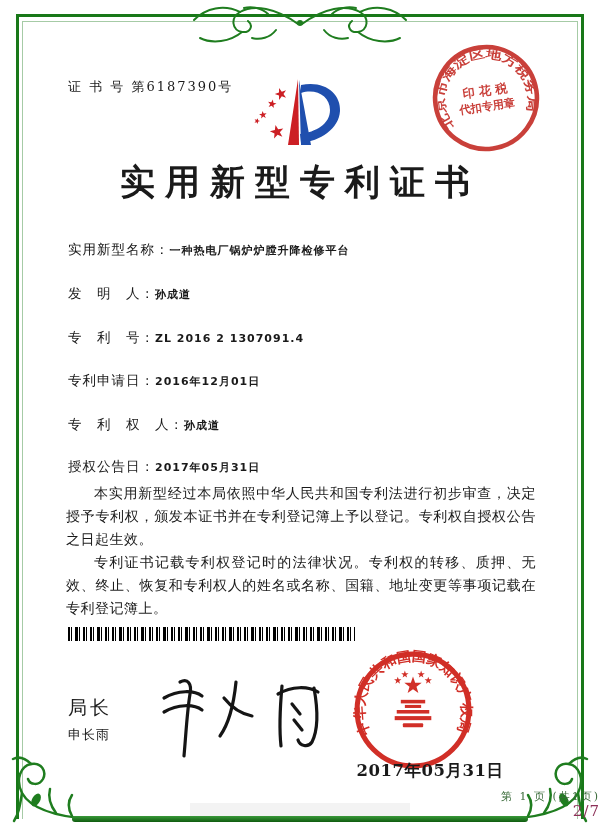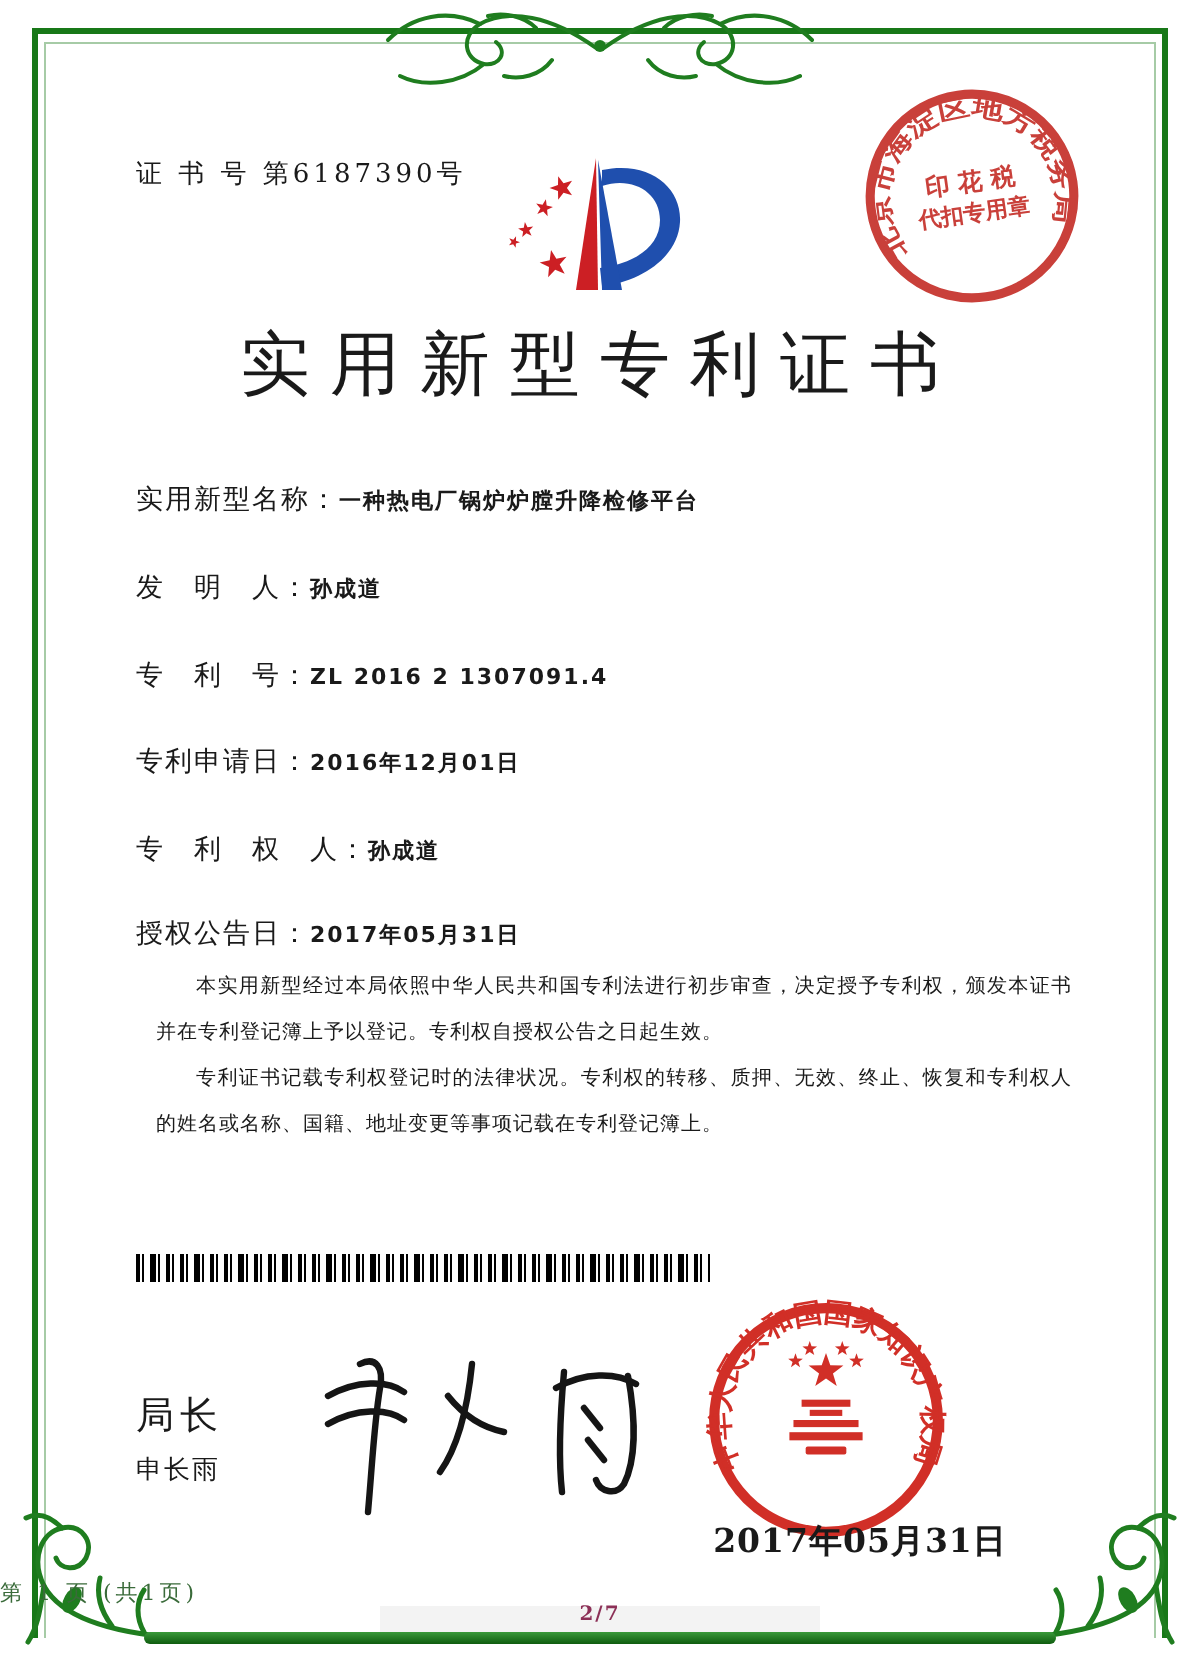--- a/index.html
+++ b/index.html
@@ -16,55 +16,55 @@
   .corner-flourish.left{left:10px;}
   .corner-flourish.right{right:10px;transform:scaleX(-1);}
   .bottom-bar{position:absolute;left:72px;right:72px;bottom:7px;height:6px;border-radius:3px;
     background:linear-gradient(180deg,#3a9a3a,#0f5c0f);}
 
   
   .cert-number{position:absolute;left:68px;top:78px;font-size:13px;letter-spacing:2px;font-weight:500;}
   .tax-stamp{position:absolute;left:430px;top:42px;width:112px;height:112px;transform:rotate(-8deg);opacity:.92;}
   .logo{position:absolute;left:251px;top:77px;width:98px;height:74px;}
   .title{position:absolute;left:0;right:0;top:159px;text-align:center;
-    font-size:35px;font-weight:normal;letter-spacing:10px;}
+    font-size:35px;font-weight:bold;letter-spacing:10px;}
 
   
   .field{position:absolute;left:68px;right:60px;font-size:13.5px;letter-spacing:1px;white-space:nowrap;}
   .field .lbl{font-weight:400;}
   .field .val{font-weight:700;font-family:"DejaVu Sans","Liberation Sans",sans-serif;font-size:11px;}
   .f0{top:241px}.f1{top:285px}.f2{top:329px}.f3{top:372px}.f4{top:416px}.f5{top:458px}
 
   
-  .body-text{position:absolute;left:66px;right:64px;top:482px;font-size:10px;line-height:23px;
-    text-align:justify;letter-spacing:.5px;margin-left:12px;}
+  .body-text{position:absolute;left:66px;right:64px;top:482px;font-size:14px;line-height:23px;
+    text-align:justify;letter-spacing:.5px;}
   .body-text p{margin:0;text-indent:2em;}
 
   
   .barcode{position:absolute;left:68px;top:627px;width:287px;height:14px;
     background:repeating-linear-gradient(90deg,
       #000 0 2px,#fff 2px 3px,#000 3px 4px,#fff 4px 7px,#000 7px 10px,#fff 10px 11px,
       #000 11px 12px,#fff 12px 15px,#000 15px 17px,#fff 17px 18px,#000 18px 19px,#fff 19px 22px);}
 
   
   .director-label{position:absolute;left:68px;top:695px;font-size:19px;letter-spacing:3px;}
   .director-name{position:absolute;left:68px;top:726px;font-size:13px;letter-spacing:1px;}
   .signature{position:absolute;left:150px;top:668px;width:195px;height:95px;}
 
   
   .office-seal{position:absolute;left:352px;top:649px;width:122px;height:122px;opacity:.95;}
   .issue-date{position:absolute;left:355px;top:760px;width:150px;text-align:center;
     font-size:16.5px;font-weight:600;letter-spacing:.5px;}
 
   
-  .footer-page{position:absolute;left:0;right:0;top:789px;text-align:left;
+  .footer-page{position:absolute;left:0;right:0;top:789px;text-align:right;
     font-size:11px;color:#3a6b3a;letter-spacing:2px;}
   .viewer-band{position:absolute;left:190px;top:803px;width:220px;height:13px;background:#e9e9e9;opacity:.55;}
-  .viewer-page{position:absolute;left:0;right:0;top:802px;text-align:center;
-    font-size:10px;font-weight:bold;color:#8c3057;letter-spacing:1px;}
+  .viewer-page{position:absolute;left:0;right:0;top:802px;text-align:right;
+    font-size:15px;font-weight:normal;color:#8c3057;letter-spacing:1px;}
 </style>
 </head>
 <body>
 
 <div class="frame-outer"></div>
 <div class="frame-inner"></div>
 
 <svg class="top-ornament" width="240" height="46" viewBox="0 0 240 46">
   <g stroke="#1f7d1f" stroke-width="2" fill="none" stroke-linecap="round">
     <g>

